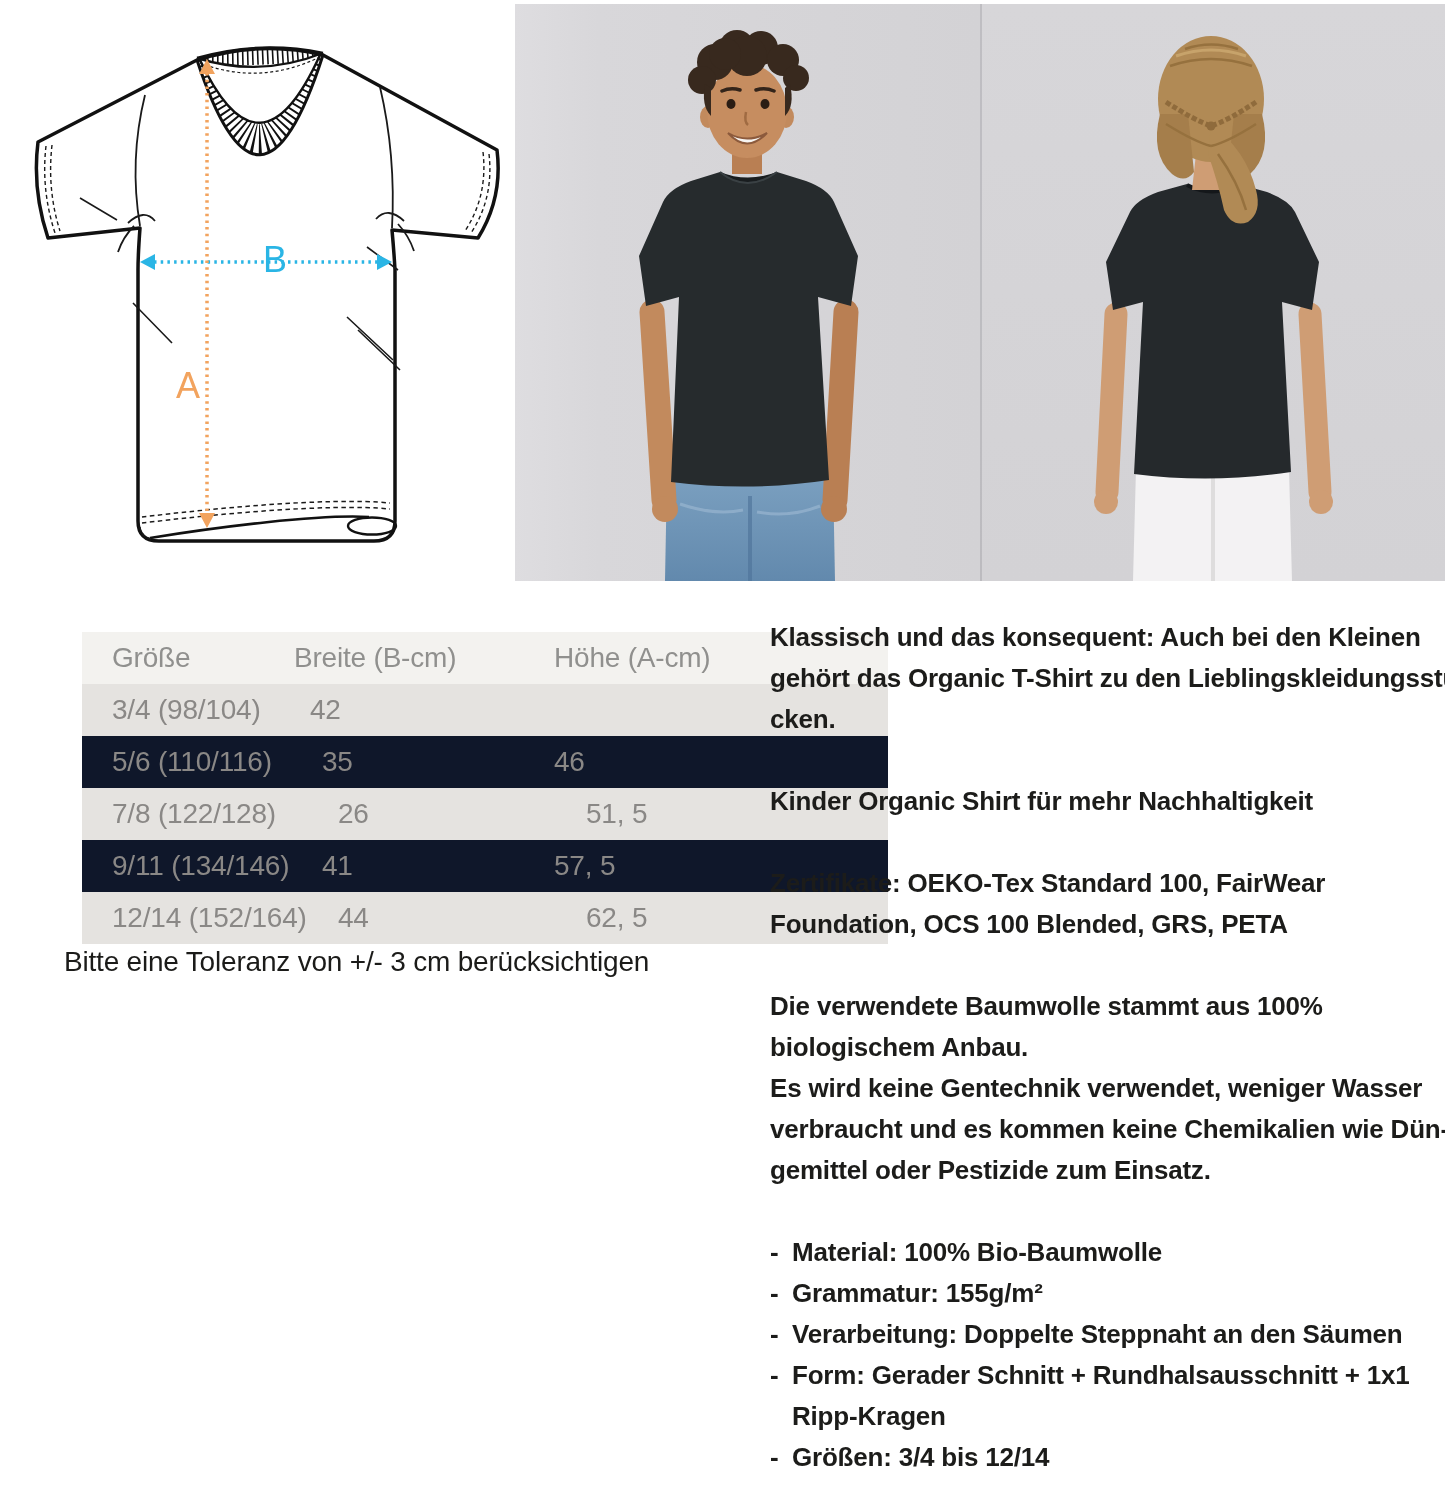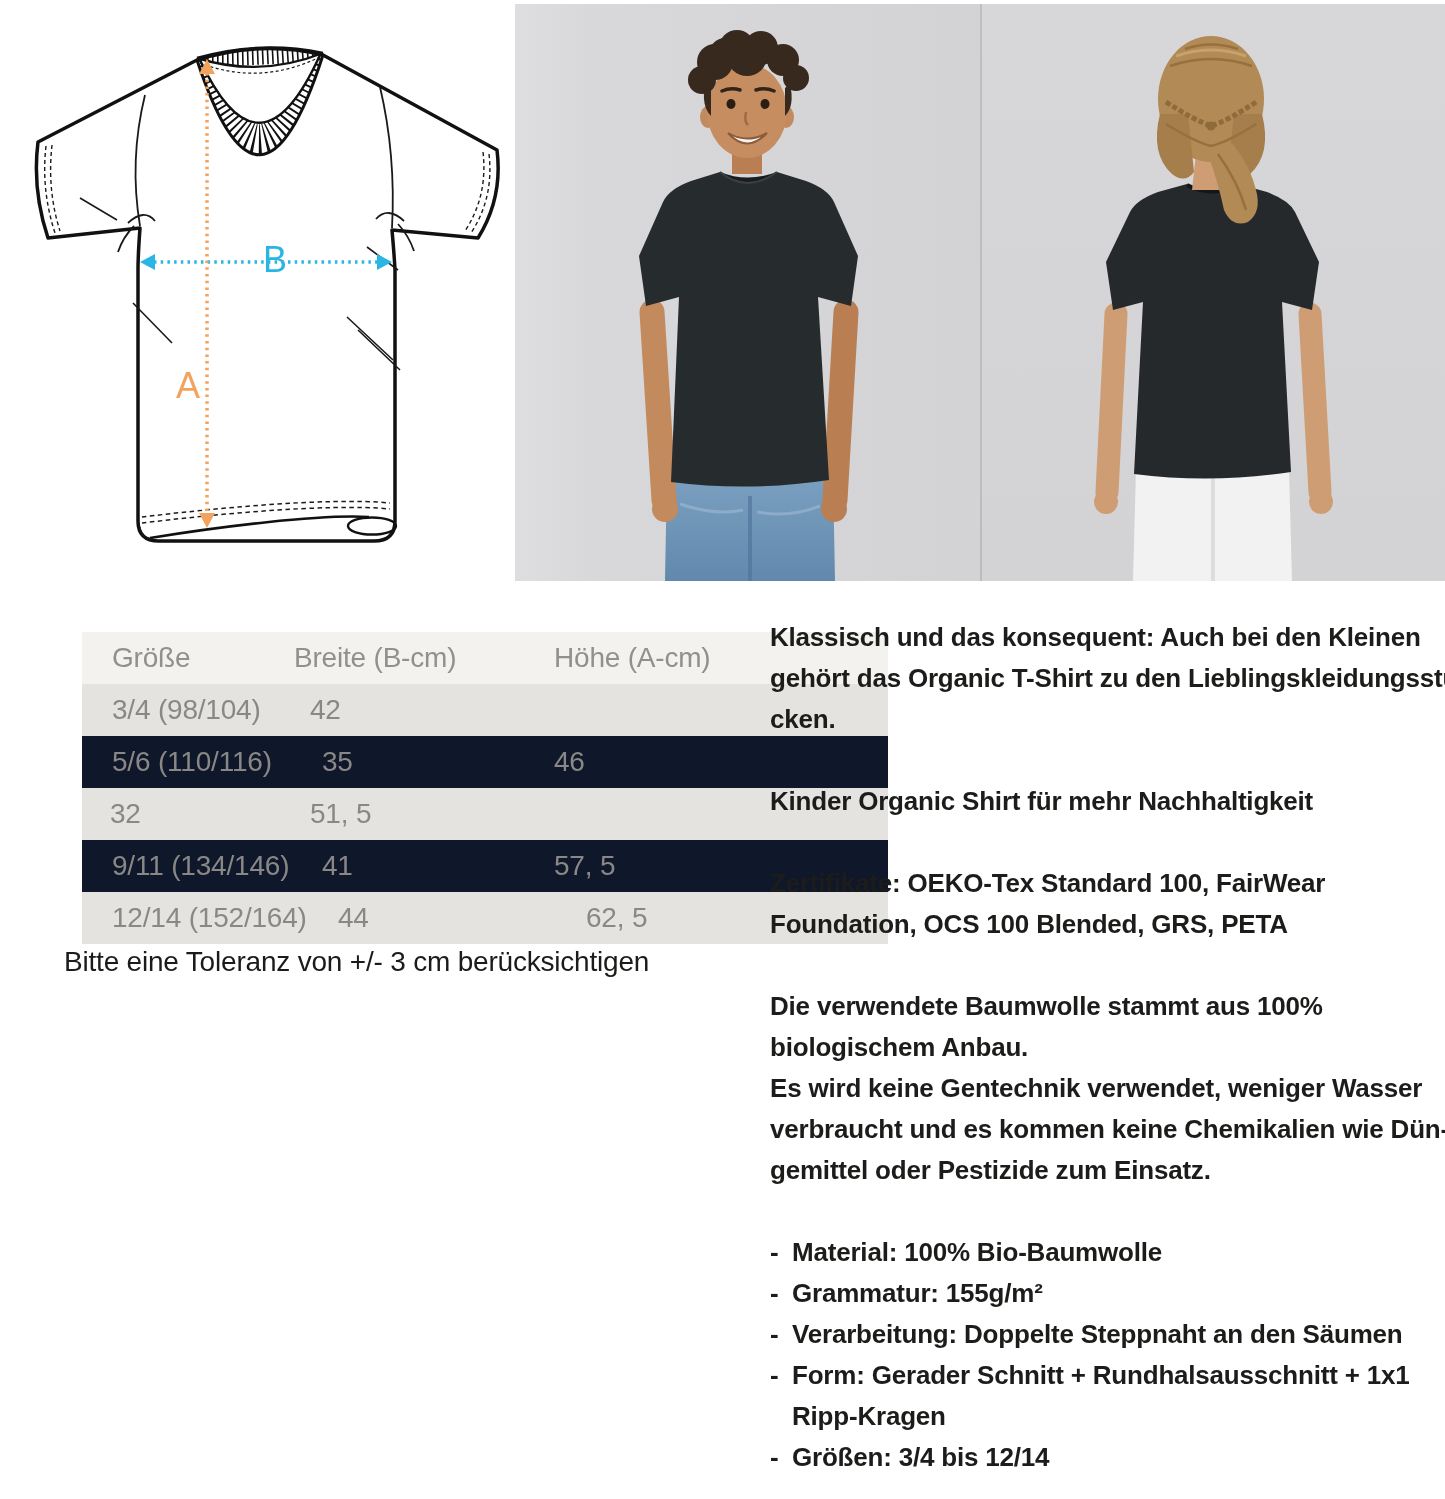--- a/index.html
+++ b/index.html
@@ -217,21 +217,22 @@
       <div class="t-row odd">
         <div class="t-cell c0">3/4 (98/104)</div>
         <div class="t-cell c2">42</div>
       </div>
       <div class="t-row even">
         <div class="t-cell c0">5/6 (110/116)</div>
         <div class="t-cell c1">35</div>
         <div class="t-cell c2">46</div>
       </div>
       <div class="t-row odd">
-        <div class="t-cell c1">32</div>
+        <div class="t-cell c0">7/8 (122/128)</div>
+        <div class="t-cell c1">26</div>
         <div class="t-cell c2">51, 5</div>
       </div>
       <div class="t-row even">
         <div class="t-cell c0">9/11 (134/146)</div>
         <div class="t-cell c1">41</div>
         <div class="t-cell c2">57, 5</div>
       </div>
       <div class="t-row odd">
         <div class="t-cell c0">12/14 (152/164)</div>
         <div class="t-cell c1">44</div>

